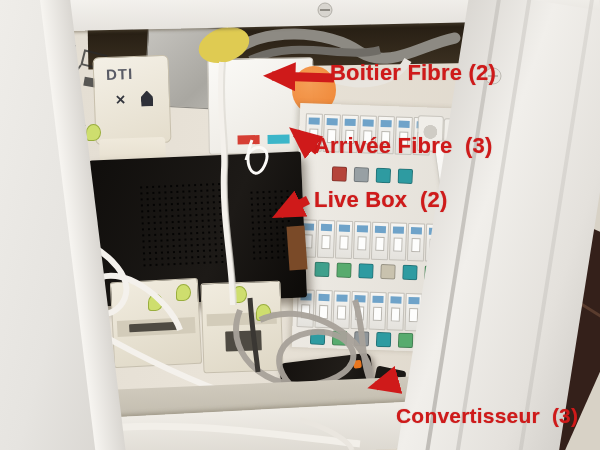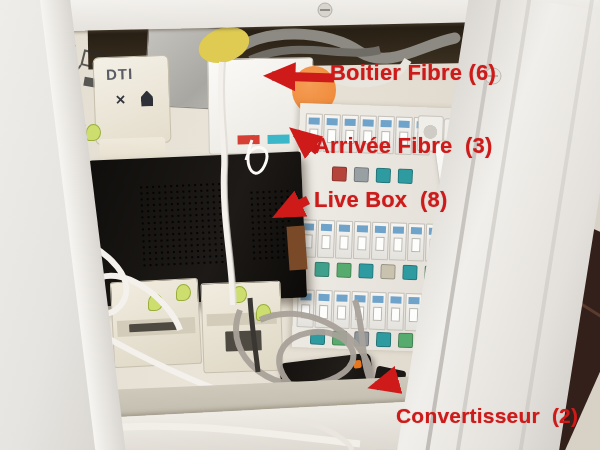--- a/index.html
+++ b/index.html
@@ -291,21 +291,21 @@
       </marker>
     </defs>
     <g stroke="#cf1a1a" stroke-width="9" fill="none">
       <path d="M334,78 L272,76" marker-end="url(#ah)"></path>
       <path d="M318,151 L296,133" marker-end="url(#ah)"></path>
       <path d="M308,200 L280,214" marker-end="url(#ah)"></path>
       <path d="M398,380 L376,386" marker-end="url(#ah)"></path>
     </g>
   </svg>
 
-  <div class="ann" style="left:330px;top:60px">Boitier Fibre (6)</div>
+  <div class="ann" style="left:330px;top:60px">Boitier Fibre (2)</div>
   <div class="ann" style="left:314px;top:133px">Arrivée Fibre  (3)</div>
-  <div class="ann" style="left:314px;top:187px">Live Box  (8)</div>
+  <div class="ann" style="left:314px;top:187px">Live Box  (2)</div>
   <div class="ann ann-small" style="left:396px;top:351px">
-    <div>Convertisseur  (2)</div>
+    <div>Convertisseur  (3)</div>
     
   </div>
 
 </div>
 
 </body></html>

